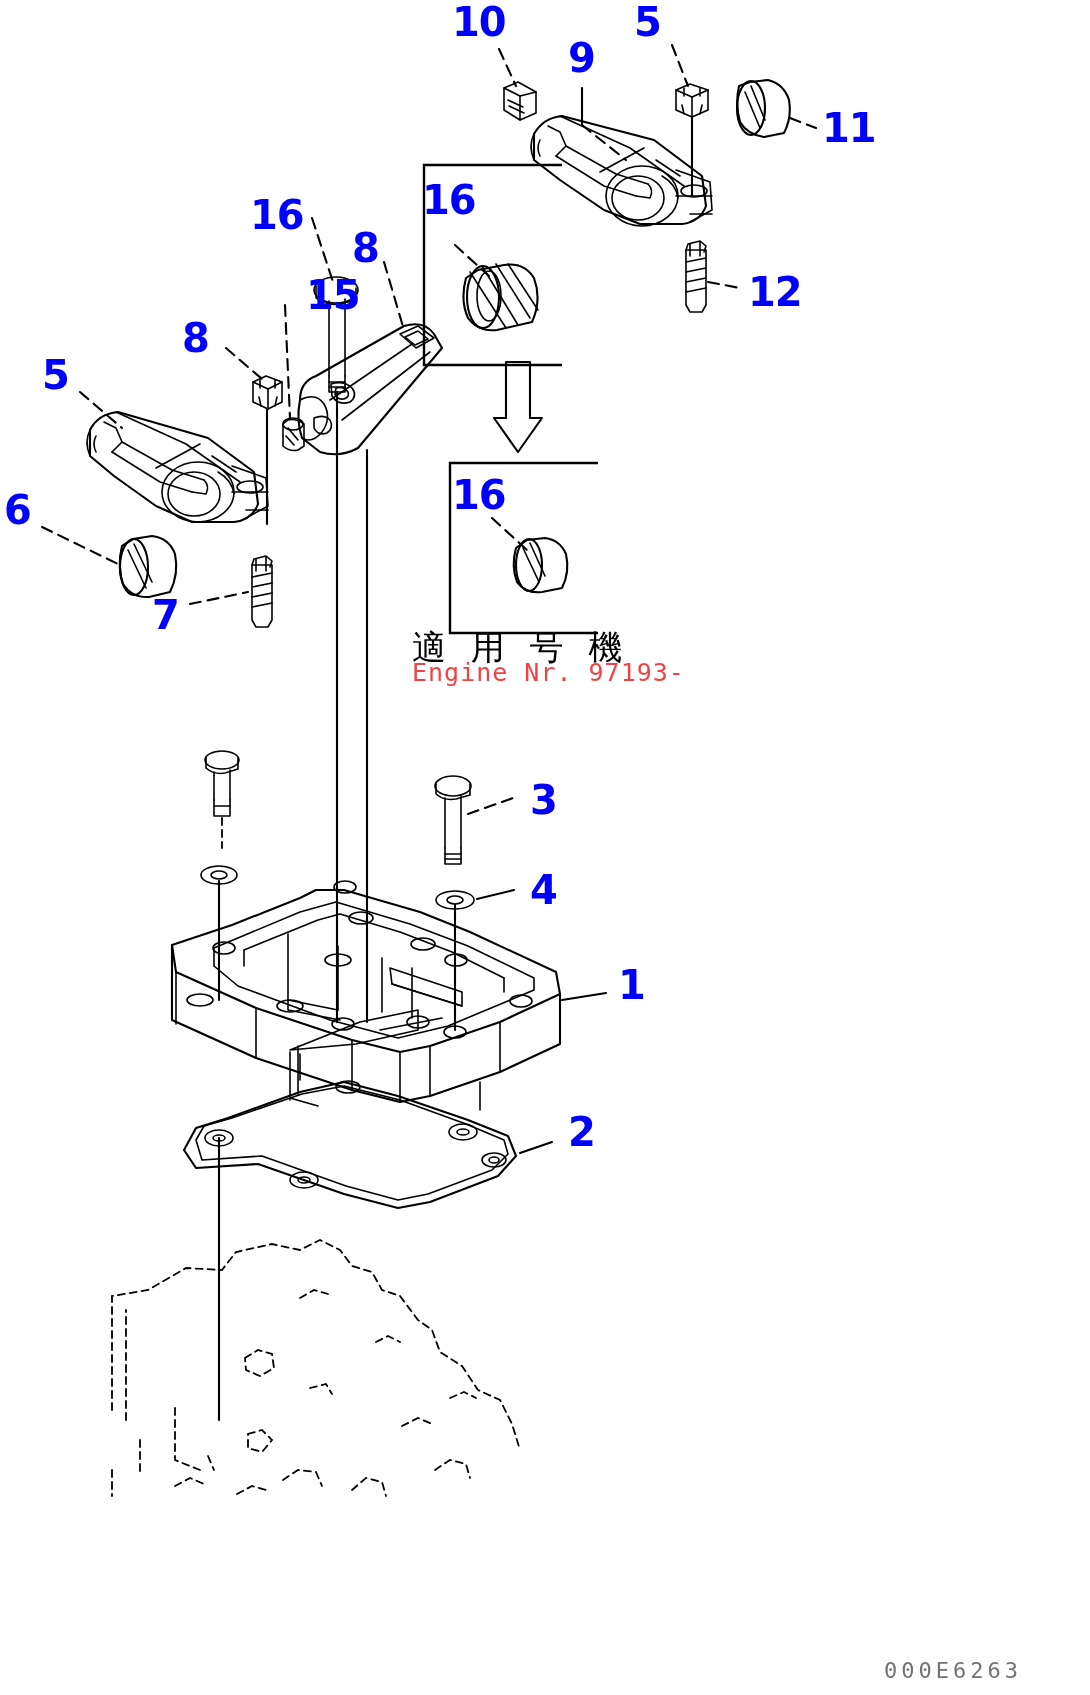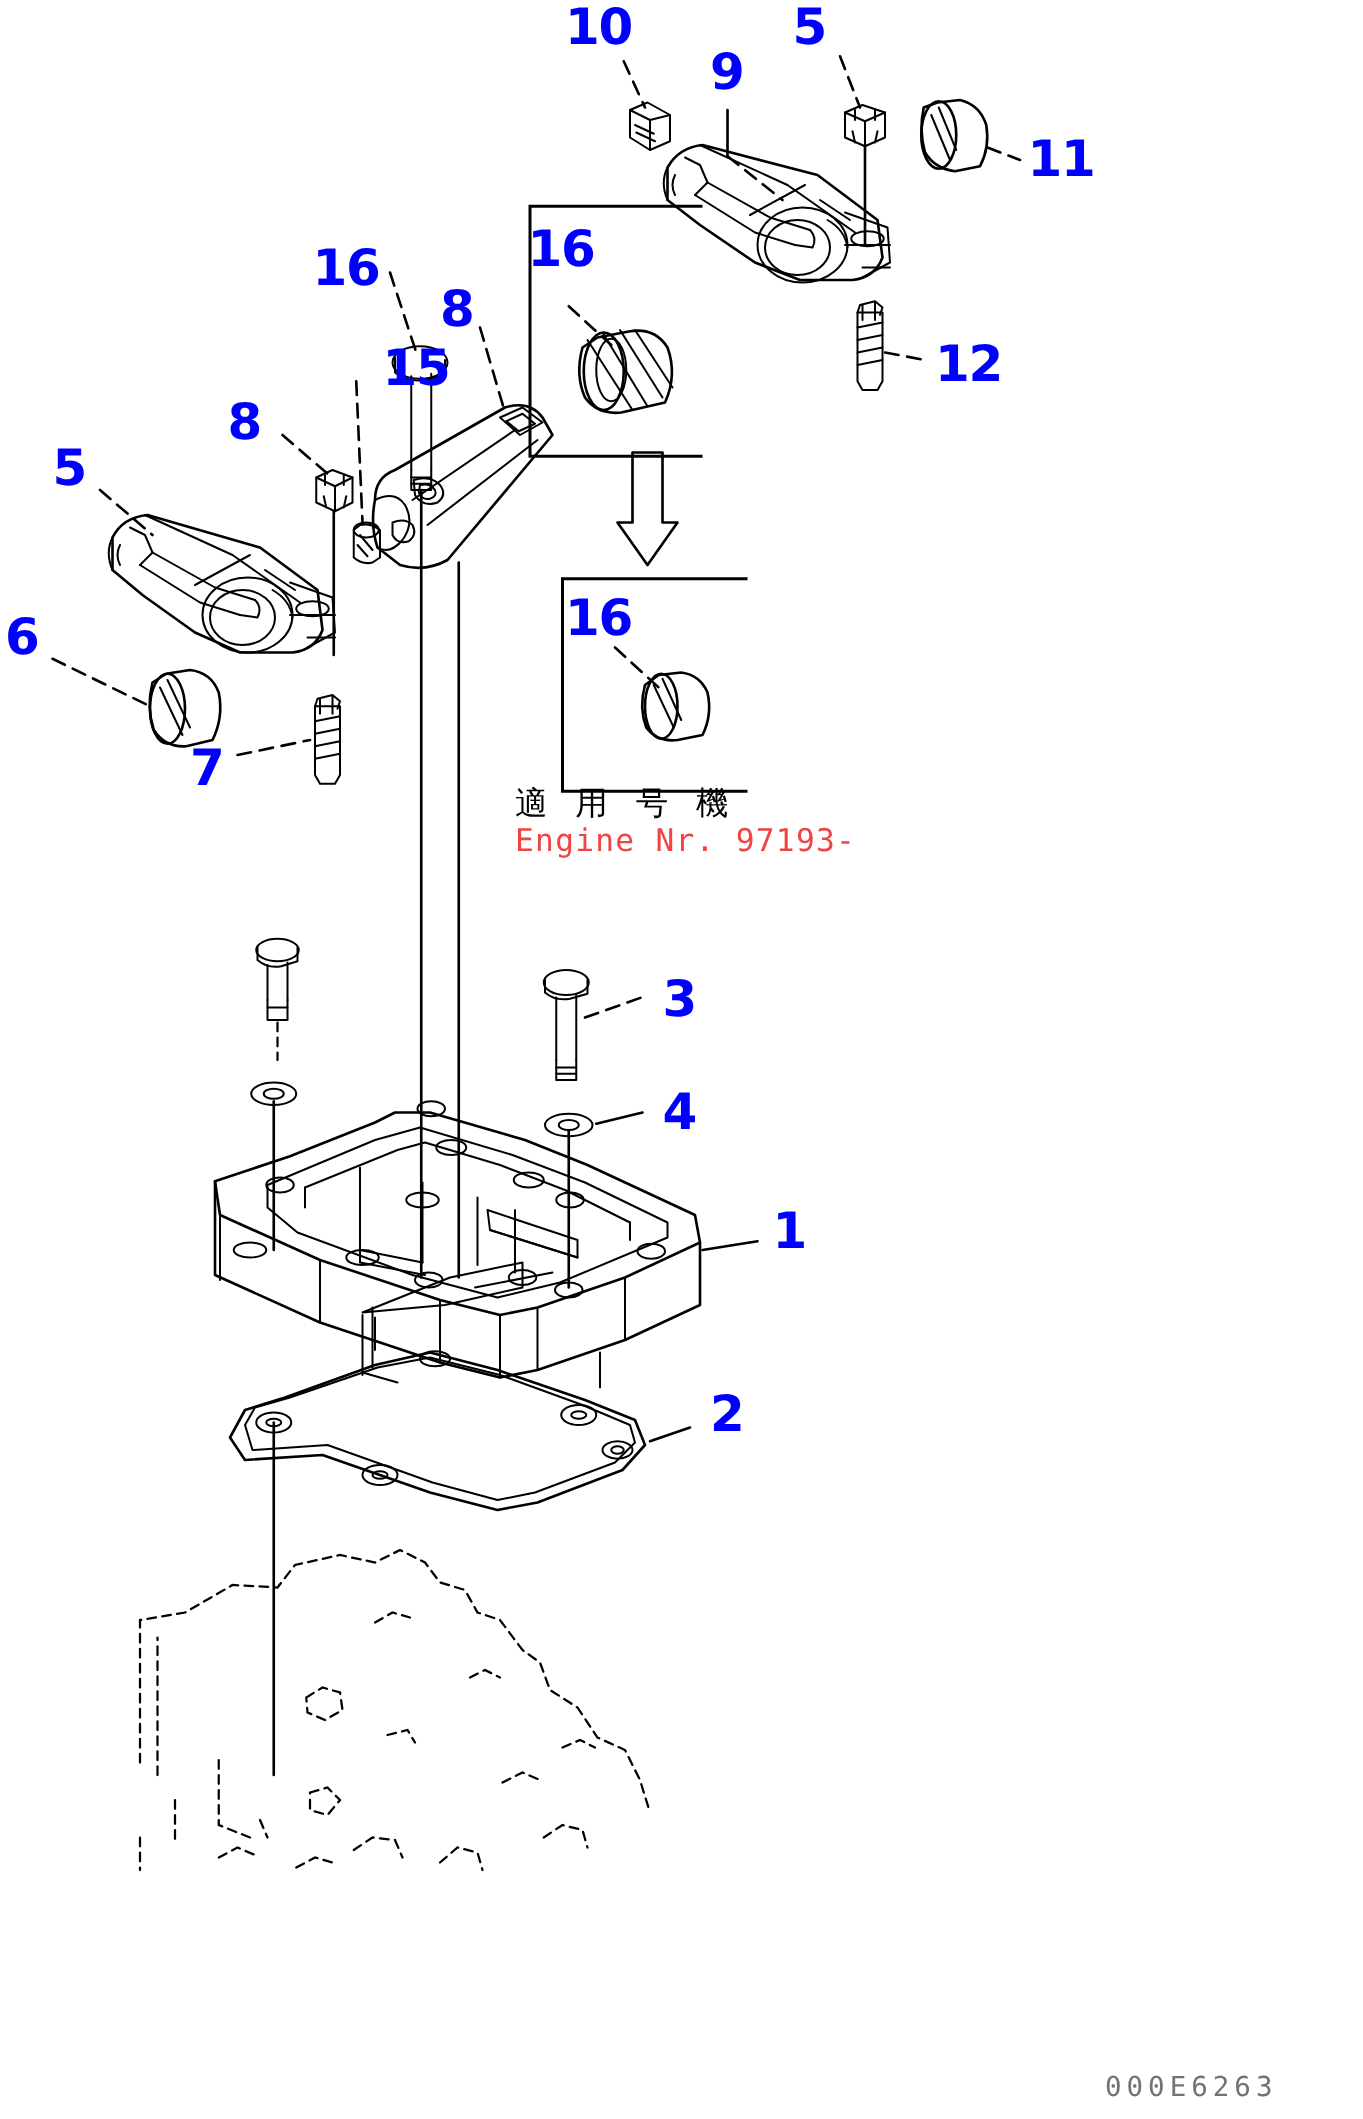--- a/index.html
+++ b/index.html
@@ -5,21 +5,21 @@
   html,body{margin:0;padding:0;background:#ffffff;}
   body{width:1090px;height:1695px;position:relative;overflow:hidden;
        font-family:"Liberation Sans", sans-serif;}
   #sheet{position:absolute;left:0;top:0;width:992px;height:1695px;background:#fff;}
   #svgroot{position:absolute;left:0;top:0;}
   .callout{position:absolute;color:#0000ff;font-weight:bold;font-style:normal;
            font-family:"DejaVu Sans", sans-serif;line-height:1;
            letter-spacing:-1px;white-space:nowrap;}
   .cnum{font-size:40px;}
   .jp{position:absolute;color:#000;font-family:"DejaVu Sans", sans-serif;
-      font-size:26px;letter-spacing:7px;white-space:nowrap;}
+      font-size:34px;letter-spacing:7px;white-space:nowrap;}
   .eng{position:absolute;color:#ef4444;font-family:"DejaVu Sans Mono", monospace;
        font-size:25px;letter-spacing:1px;white-space:nowrap;}
   .code{position:absolute;color:#737373;font-family:"DejaVu Sans Mono", monospace;
         font-size:22px;letter-spacing:4px;white-space:nowrap;}
 </style>
 </head>
 <body>
 
 <div id="sheet">
 

